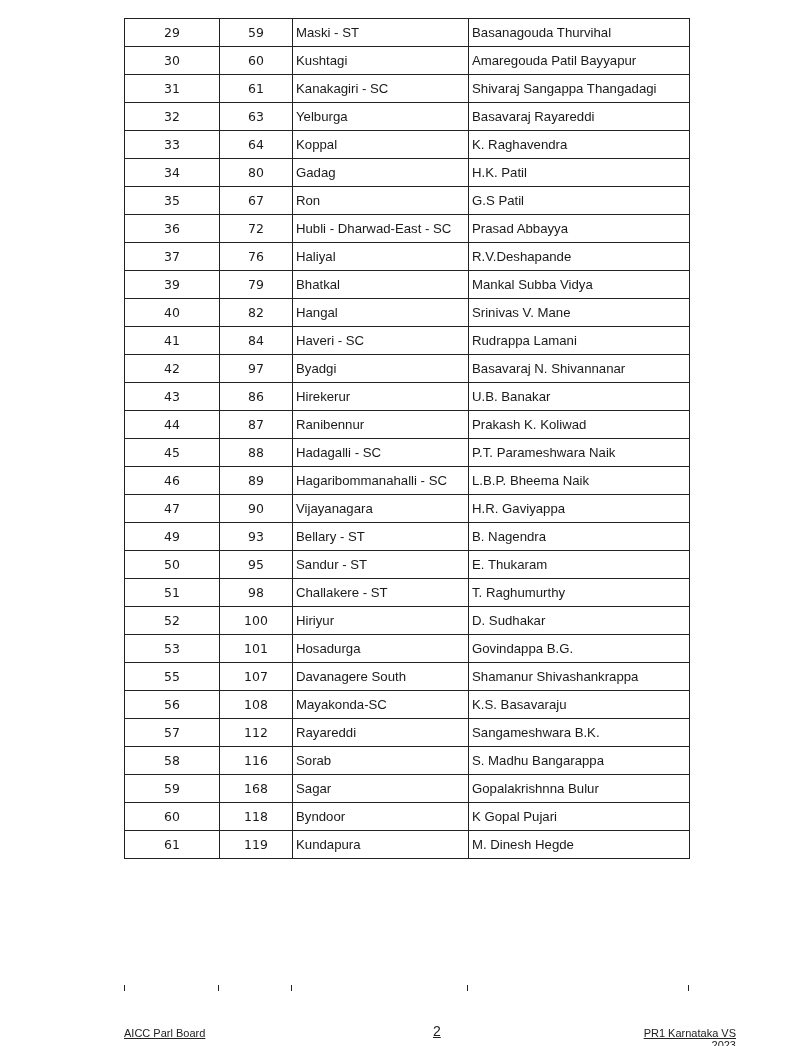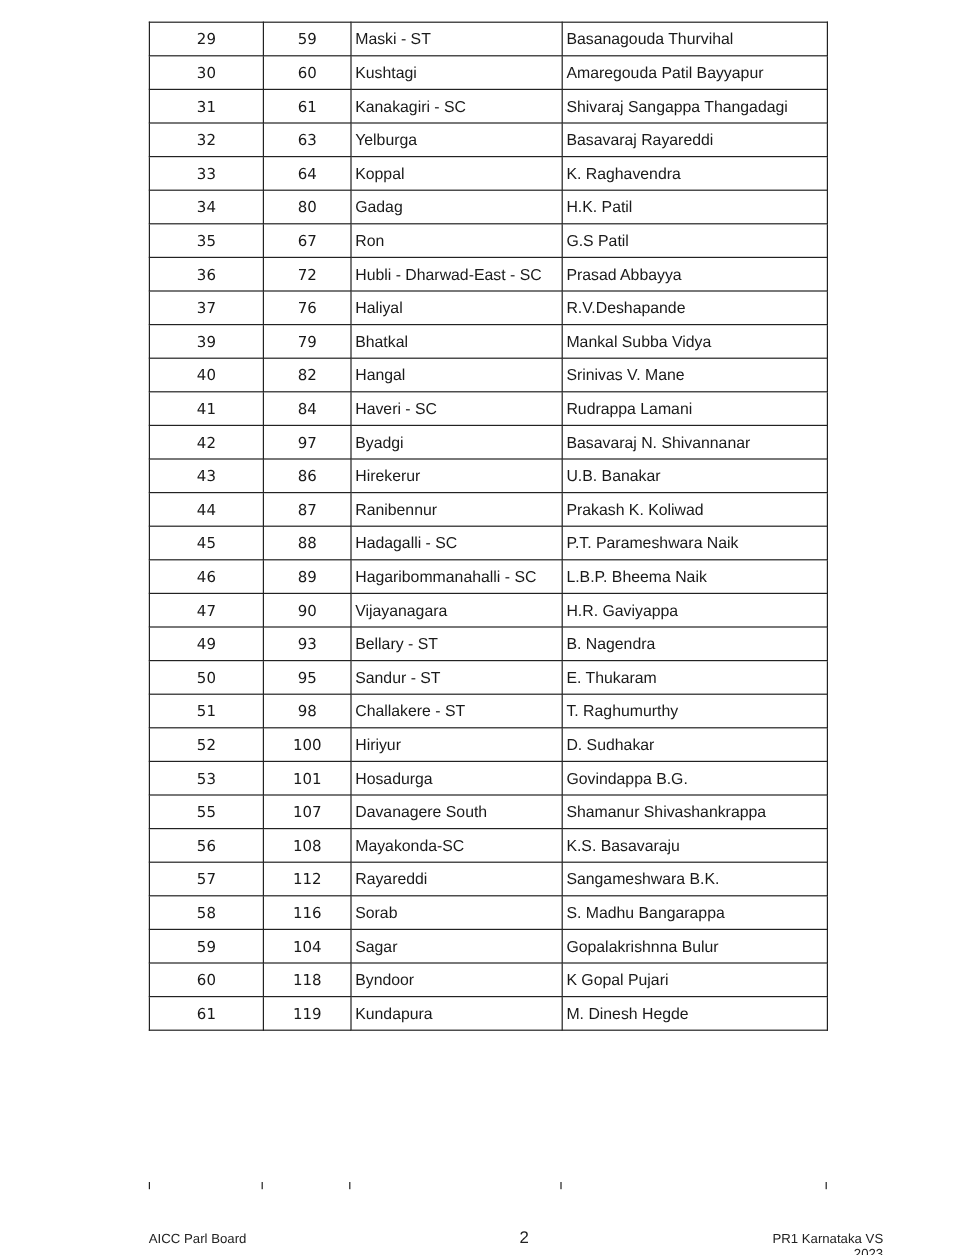--- a/index.html
+++ b/index.html
@@ -55,20 +55,21 @@
     height: 6px;
     width: 1.4px;
     background: #222;
   }
   .footer {
     position: absolute;
     top: 1027px;
     font-family: "Liberation Sans", sans-serif;
     font-size: 11px;
     color: #222;
+    text-decoration: underline;
   }
   .footer-left { left: 124px; }
   .footer-center { left: 433px; font-size: 14px; top: 1023px; }
   .footer-right { left: 621px; text-align: right; }
 </style>
 </head>
 <body>
 
 <div class="page">
   <table class="cand">
@@ -236,21 +237,21 @@
           <td>Sangameshwara B.K.</td>
         </tr>
         <tr>
           <td class="num">58</td>
           <td class="num">116</td>
           <td>Sorab</td>
           <td>S. Madhu Bangarappa</td>
         </tr>
         <tr>
           <td class="num">59</td>
-          <td class="num">104</td>
+          <td class="num">168</td>
           <td>Sagar</td>
           <td>Gopalakrishnna Bulur</td>
         </tr>
         <tr>
           <td class="num">60</td>
           <td class="num">118</td>
           <td>Byndoor</td>
           <td>K Gopal Pujari</td>
         </tr>
         <tr>

